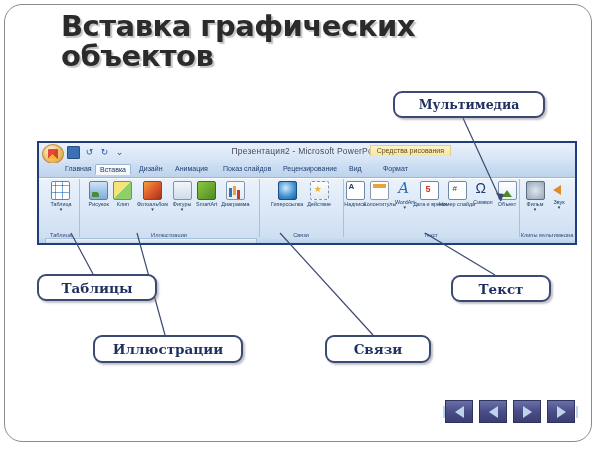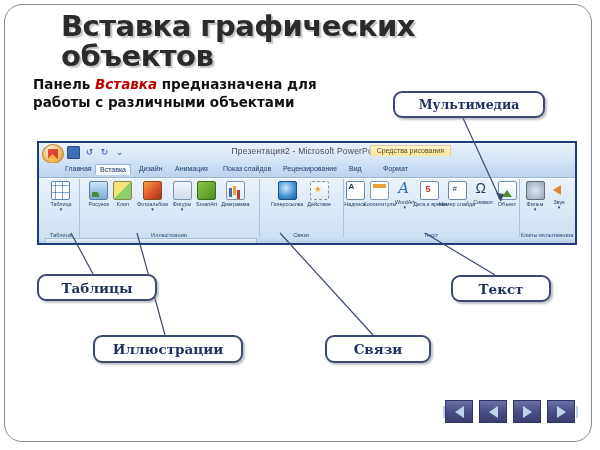--- a/index.html
+++ b/index.html
@@ -252,23 +252,20 @@
   .bar-l{position:absolute;left:-12px;top:-6px;width:2px;height:12px;background:#bfd4ec;}
   .bar-r{position:absolute;left:10px;top:-6px;width:2px;height:12px;background:#bfd4ec;}
 </style>
 </head>
 <body>
 
 <div class="slide-frame">
 
   <div class="title">Вставка графических объектов</div>
 
-  <div class="subtitle">
-    <span>Панель </span><span class="hl">Вставка</span><span> предназначена для работы  с различными объектами</span>
-  </div>
 
   <div class="ppt-window">
 
     <div class="ppt-titlebar">
       <div class="office-btn">
           <span class="logo"></span>
         </div>
       <div class="qat">
         <span class="q save"></span>
         <span class="q">↺</span>

